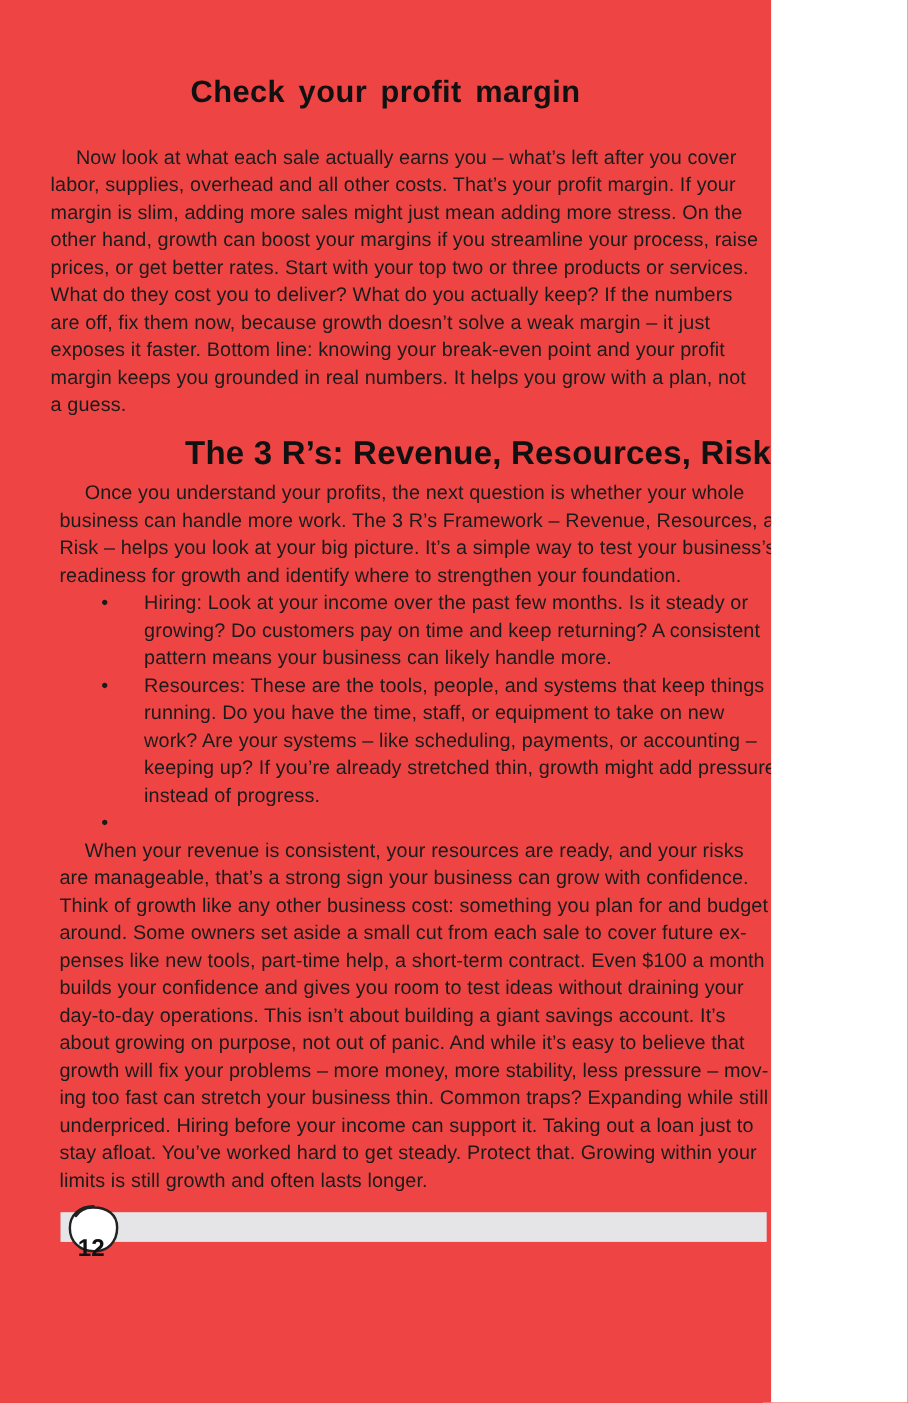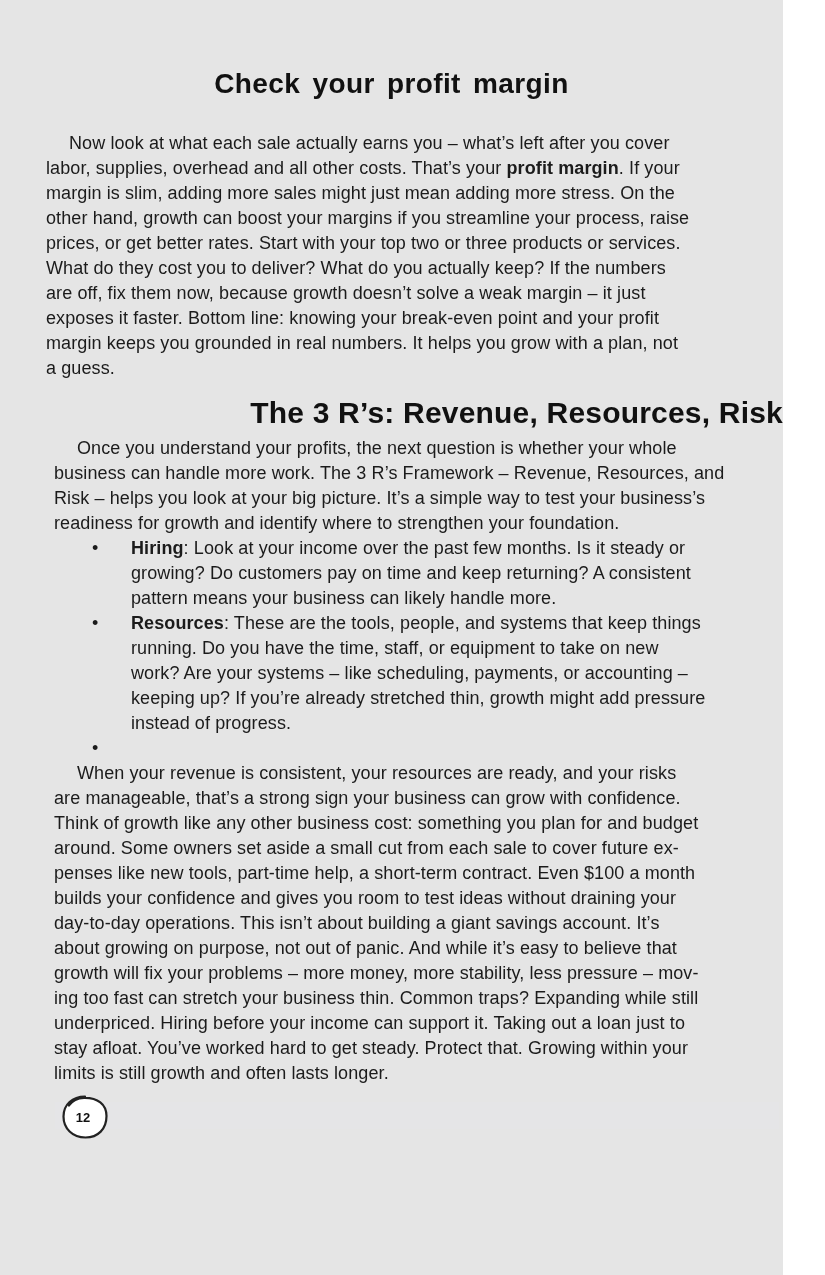--- a/index.html
+++ b/index.html
@@ -6,23 +6,23 @@
   html, body { margin: 0; padding: 0; }
   body {
     width: 825px; height: 1275px;
     background: #ffffff;
     font-family: "Liberation Sans", sans-serif;
     color: #1b1b1b;
     -webkit-font-smoothing: antialiased;
   }
   .page {
     position: relative;
-    width: 783px; height: 1275px;
+    width: 701px; height: 1275px;
     overflow: hidden;
-    background: #e5e5e5;
+    background: #ef4444;
   }
   h1.title {
     margin: 0;
     padding-top: 66px;
     font-size: 28px;
     line-height: 36px;
     font-weight: 800;
     text-align: center;
     letter-spacing: 0.4px;
     word-spacing: 4px;
@@ -56,39 +56,39 @@
     font-size: 18px;
     line-height: 25px;
   }
   .bullet-text {
     flex: 1 1 auto;
     font-size: 18px;
     line-height: 25px;
     letter-spacing: 0.1px;
     white-space: pre-line;
   }
-  b { font-weight: 700; }
+  b { font-weight: 400; }
   .footer { position: relative; margin-top: 16px; height: 70px; }
   .footer-bar {
     position: absolute;
     left: 55px; right: 4px; top: 0;
     height: 27px;
     background: #e5e5e7;
   }
   .page-number-badge {
     position: absolute;
     left: 60px; top: -8px;
     width: 50px; height: 46px;
   }
   .page-number-badge svg { position: absolute; left: 0; top: 0; }
   .page-number {
     position: absolute;
-    left: 0; top: 2px; width: 46px; height: 42px;
+    left: 0; top: 20px; width: 46px; height: 42px;
     display: flex; align-items: center; justify-content: center;
-    font-size: 13px; font-weight: 700; color: #111;
+    font-size: 22px; font-weight: 700; color: #111;
   }
   .footer-title {
     position: absolute;
     left: 130px; top: 0; height: 27px;
     display: flex; align-items: center;
     font-size: 16px;
     font-weight: 700;
     letter-spacing: 0.6px;
     color: #111;
   }

